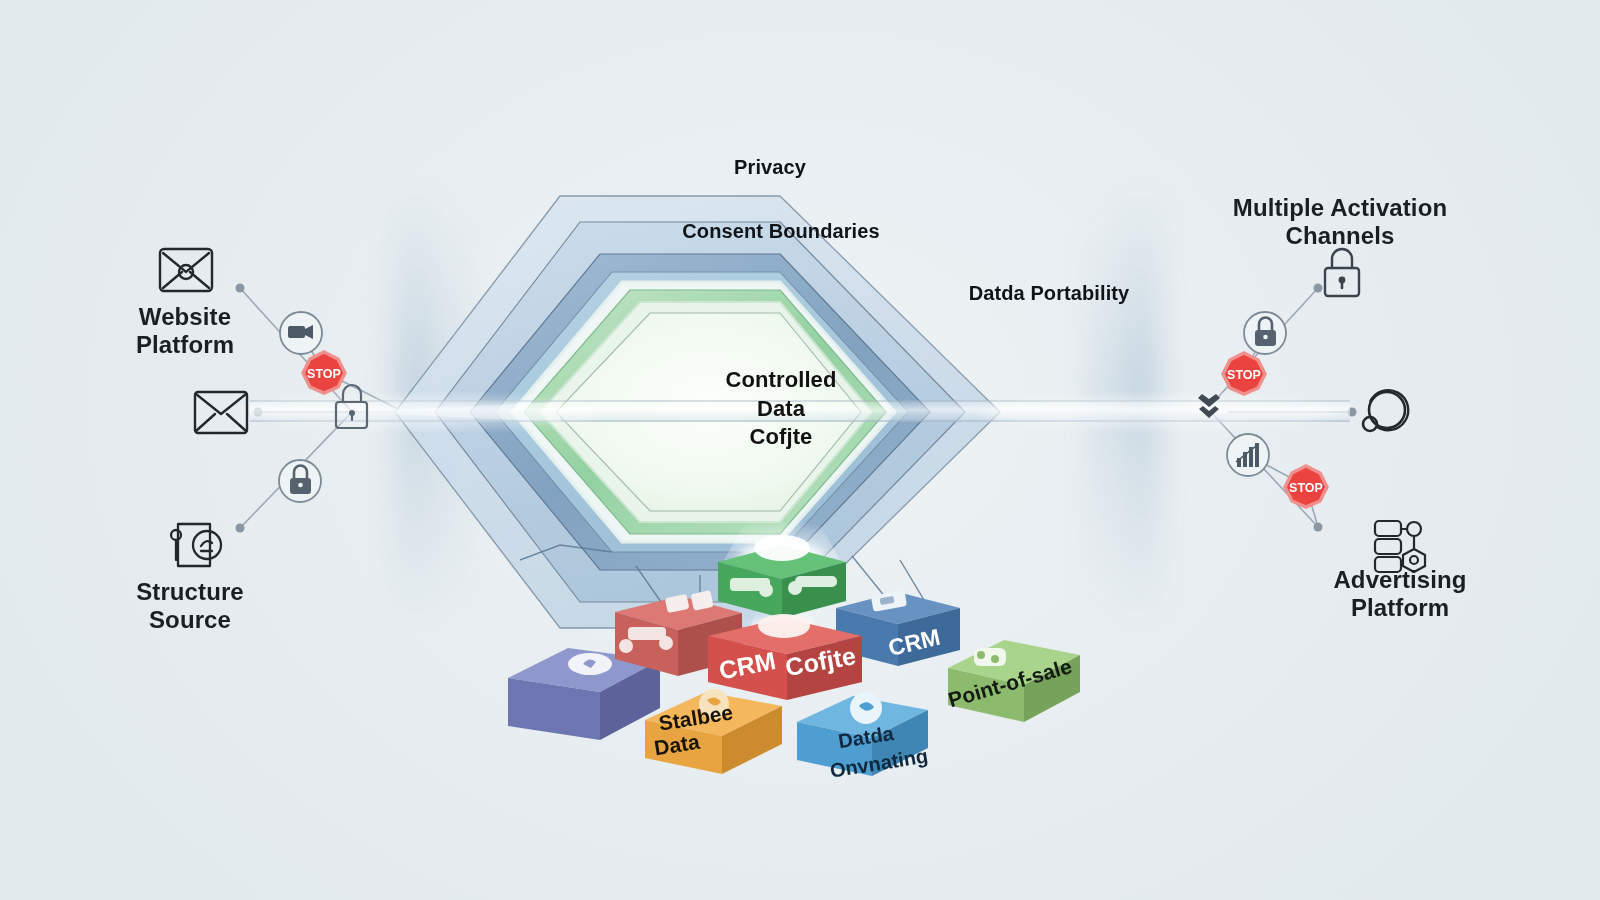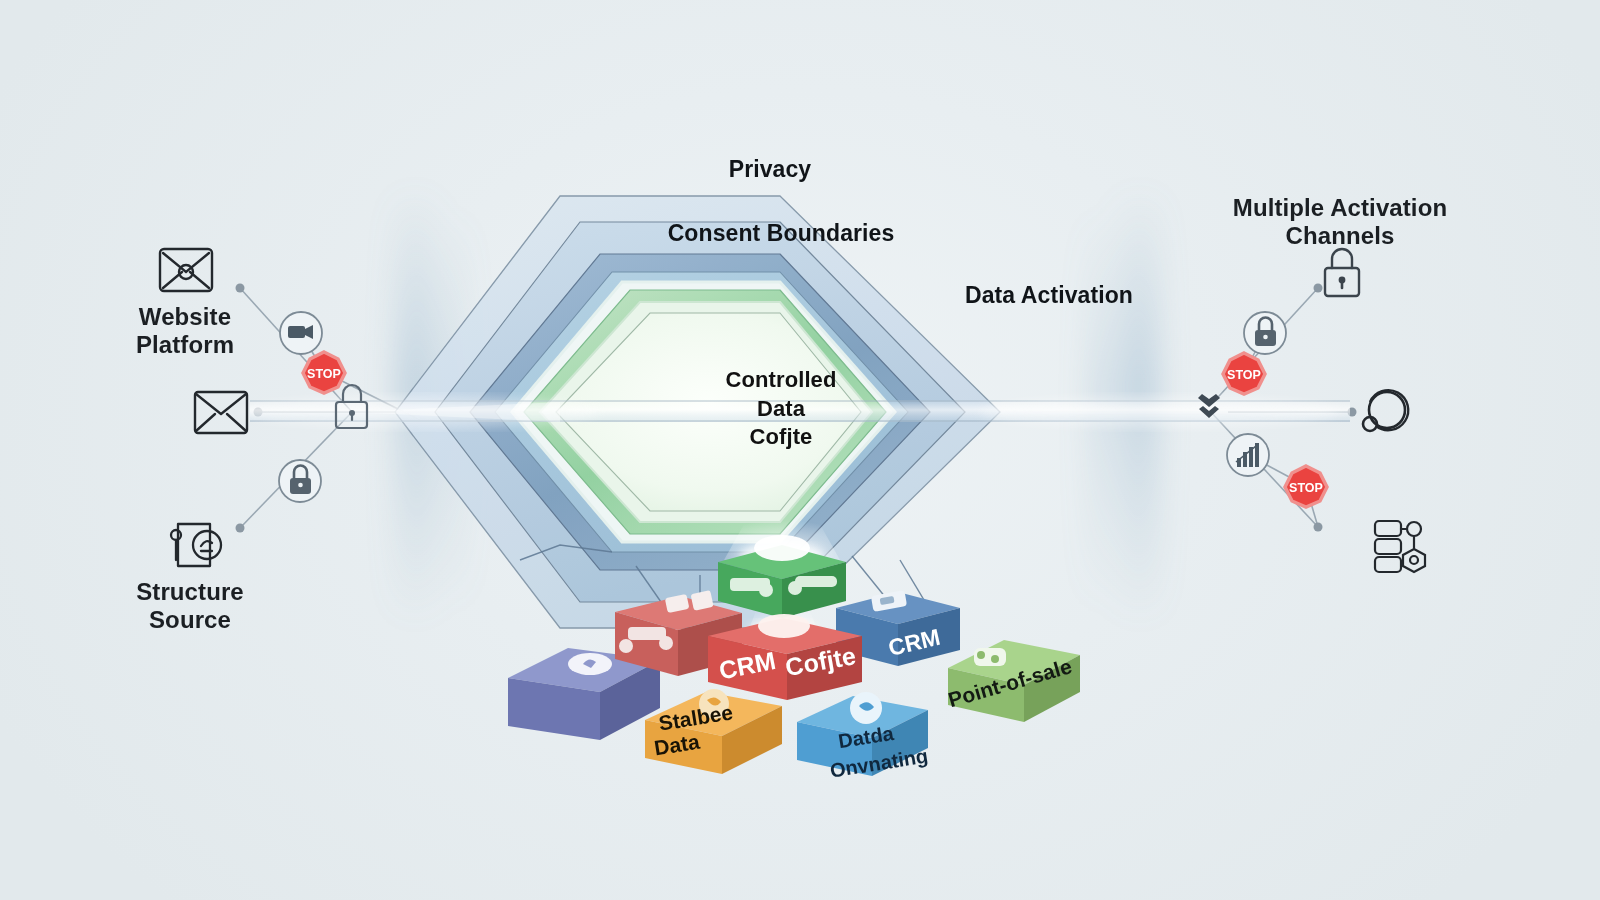--- a/index.html
+++ b/index.html
@@ -10,21 +10,21 @@
       radial-gradient(ellipse 900px 700px at 50% 45%, #eef3f5 0%, #e8eef1 45%, #e2e9ec 100%),
       linear-gradient(135deg,#e9eef1 0%,#e4ebee 50%,#dde5e9 100%);
   }
   #stage{position:relative;width:1600px;height:900px;}
   svg#scene{position:absolute;left:0;top:0;width:1600px;height:900px;}
 
   .lbl{position:absolute;color:#14181c;font-weight:bold;letter-spacing:.1px;
        text-align:center;line-height:1.18;white-space:pre-line;}
   .lbl.side{font-size:24px;color:#1b1f23;}
   .lbl.ring{font-size:19px;color:#101418;}
-  .lbl.ring.big{font-size:23px;}
+  .lbl.ring.big{font-size:20px;}
   .lbl.core{font-size:22px;color:#111;line-height:1.3;}
 </style>
 </head>
 <body>
 
 <div id="stage">
 
 <svg id="scene" viewBox="0 0 1600 900">
   <defs>
     <linearGradient id="gOuter" x1="0" y1="0" x2="0.4" y2="1">
@@ -335,29 +335,31 @@
       <text x="867" y="744" font-family="Liberation Sans, sans-serif" font-size="20" font-weight="bold" fill="#10283e" text-anchor="middle" transform="rotate(-9 867 744)">Datda</text>
       <text x="880" y="770" font-family="Liberation Sans, sans-serif" font-size="20" font-weight="bold" fill="#10283e" text-anchor="middle" transform="rotate(-9 880 770)">Onvnating</text>
     </g>
   </g>
 </svg>
 
 <div class="lbl ring big" style="left:670px;top:156px;width:200px;">Privacy</div>
 
 <div class="lbl ring big" style="left:651px;top:220px;width:260px;">Consent Boundaries</div>
 
-<div class="lbl ring big" style="left:939px;top:282px;width:220px;">Data Activation</div>
+<div class="lbl ring big" style="left:939px;top:282px;width:220px;">Datda Portability</div>
 
 <div class="lbl core" style="left:681px;top:366px;width:200px;">Controlled
 Data
 Cofjte</div>
 
 <div class="lbl side" style="left:85px;top:303px;width:200px;">Website
 Platform</div>
 
 <div class="lbl side" style="left:90px;top:578px;width:200px;">Structure
 Source</div>
 
 <div class="lbl side" style="left:1205px;top:194px;width:270px;">Multiple Activation
 Channels</div>
 
+<div class="lbl side" style="left:1300px;top:566px;width:200px;">Advertising
+Platform</div>
 
 </div>
 
 </body></html>

